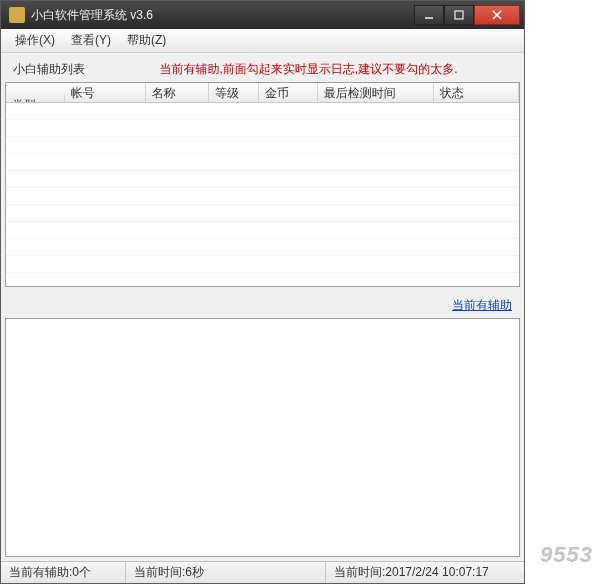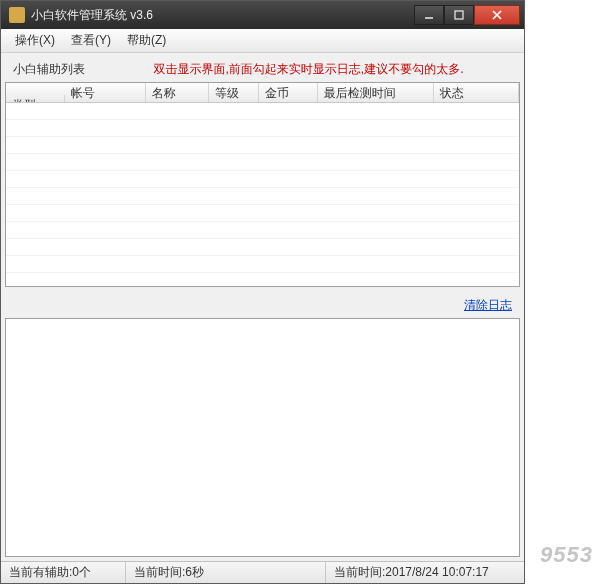--- a/index.html
+++ b/index.html
@@ -237,21 +237,21 @@
   <div class="menubar">
     <div class="mitem">操作(X)</div>
     <div class="mitem">查看(Y)</div>
     <div class="mitem">帮助(Z)</div>
   </div>
 
   <div class="content">
 
     <div class="panel-header">
       <span class="label">小白辅助列表</span>
-      <span class="hint">双击显示界面,前面勾起来实时显示日志,建议不要勾的太多.</span>
+      <span class="hint">当前有辅助,前面勾起来实时显示日志,建议不要勾的太多.</span>
     </div>
 
     <div class="table-wrap">
       <div class="table-head" id="table-head">
           <div class="th" style="width: 65px; margin-top: 12px;">类型</div>
           <div class="th" style="width: 90px;">帐号</div>
           <div class="th" style="width: 70px;">名称</div>
           <div class="th" style="width: 55px;">等级</div>
           <div class="th" style="width: 65px;">金币</div>
           <div class="th" style="width: 130px;">最后检测时间</div>
@@ -267,28 +267,28 @@
           <div class="row"></div>
           <div class="row"></div>
           <div class="row"></div>
           <div class="row"></div>
           <div class="row"></div>
         </div>
     </div>
 
     <div class="section2">
       <div class="log-header">
-        <span class="clear-log">清除日志</span>
+        <span class="clear-log">当前有辅助</span>
       </div>
       <div class="log-box"></div>
     </div>
 
   </div>
 
   <div class="statusbar">
     <div class="cell">当前有辅助:0个</div>
     <div class="cell">当前时间:6秒</div>
-    <div class="cell">当前时间:2017/8/24 10:07:17</div>
+    <div class="cell">当前时间:2017/2/24 10:07:17</div>
   </div>
 
 </div>
 
 <div class="watermark">9553</div>
 
 </body></html>

